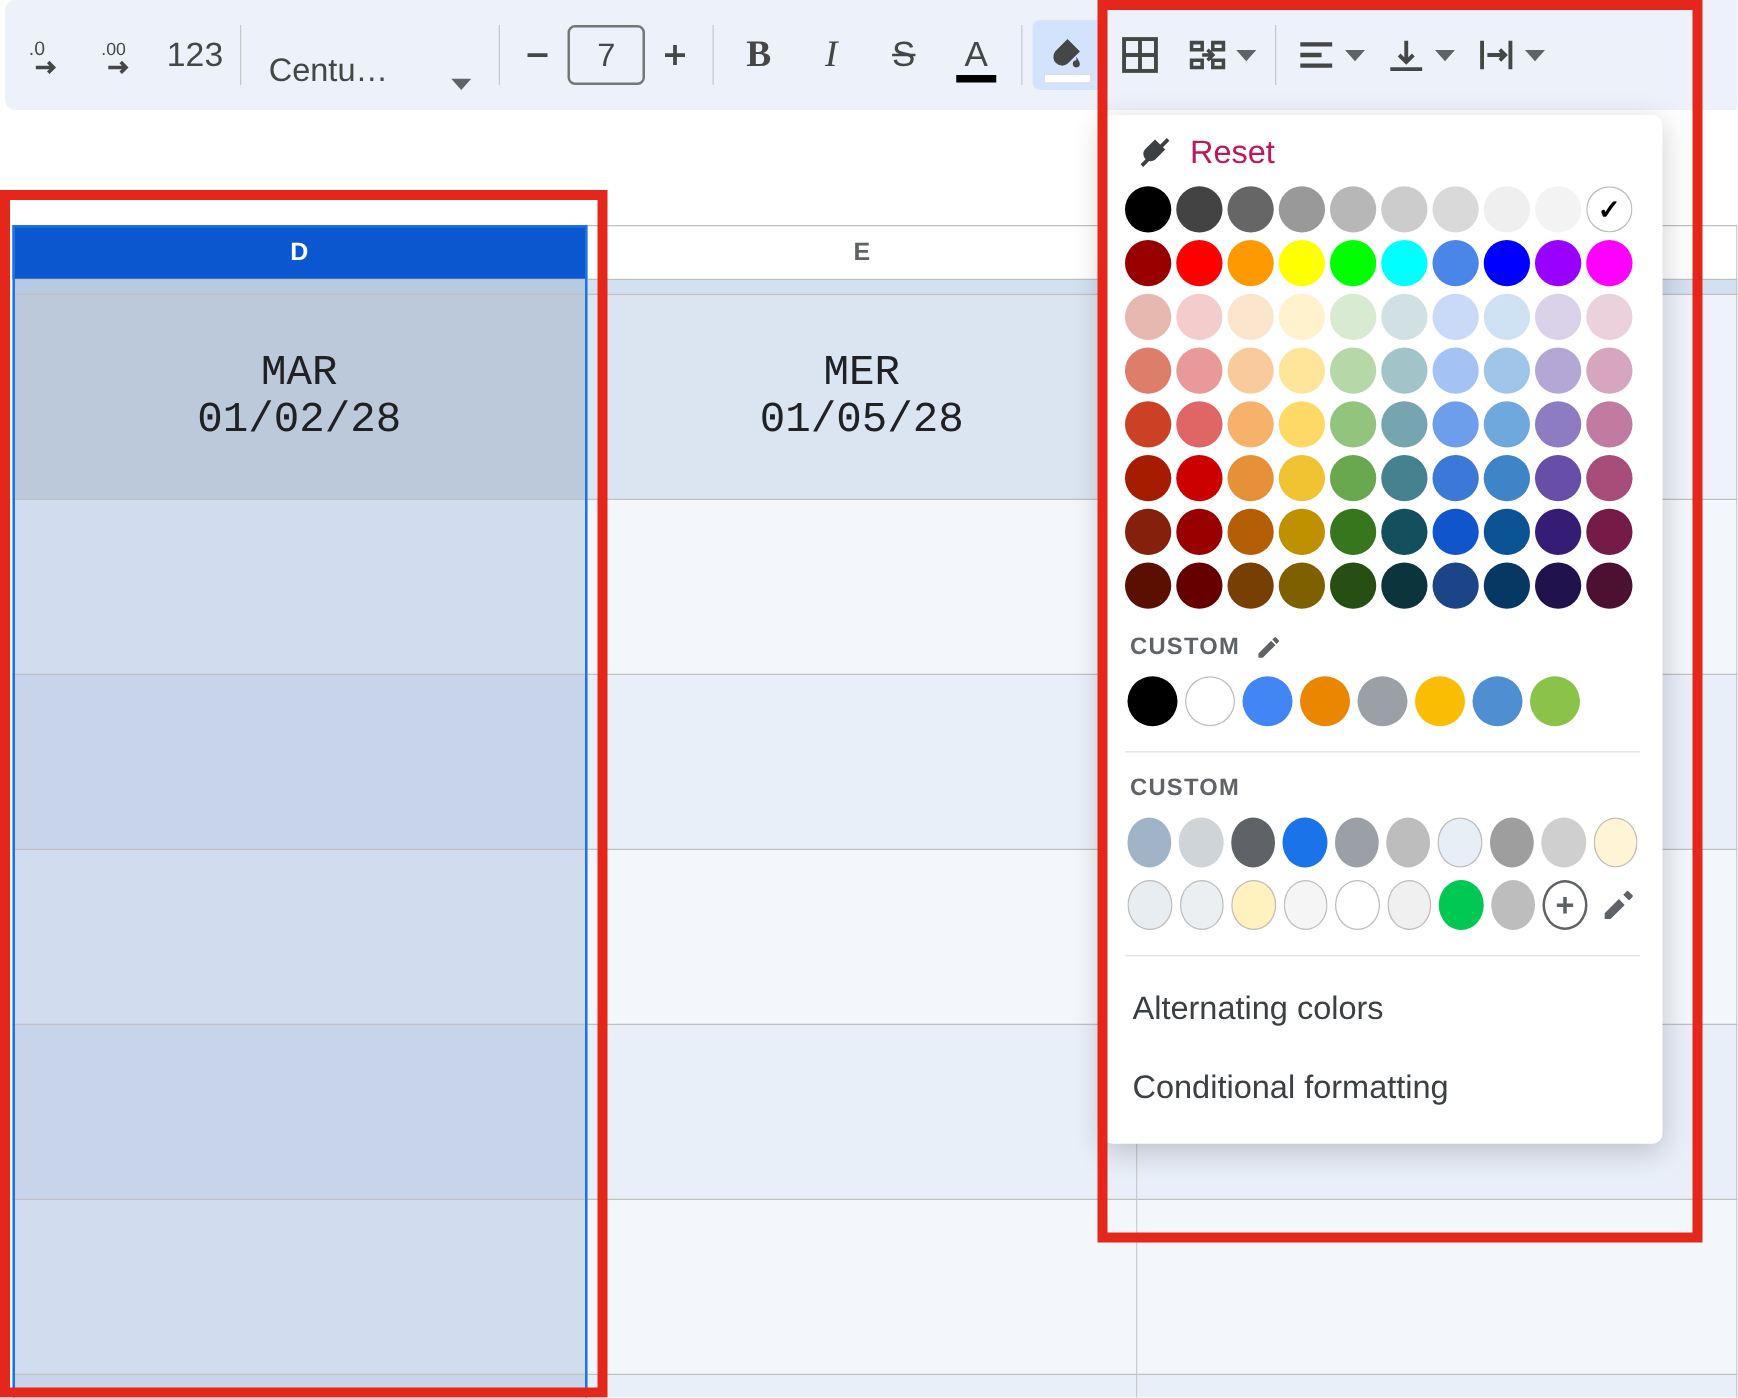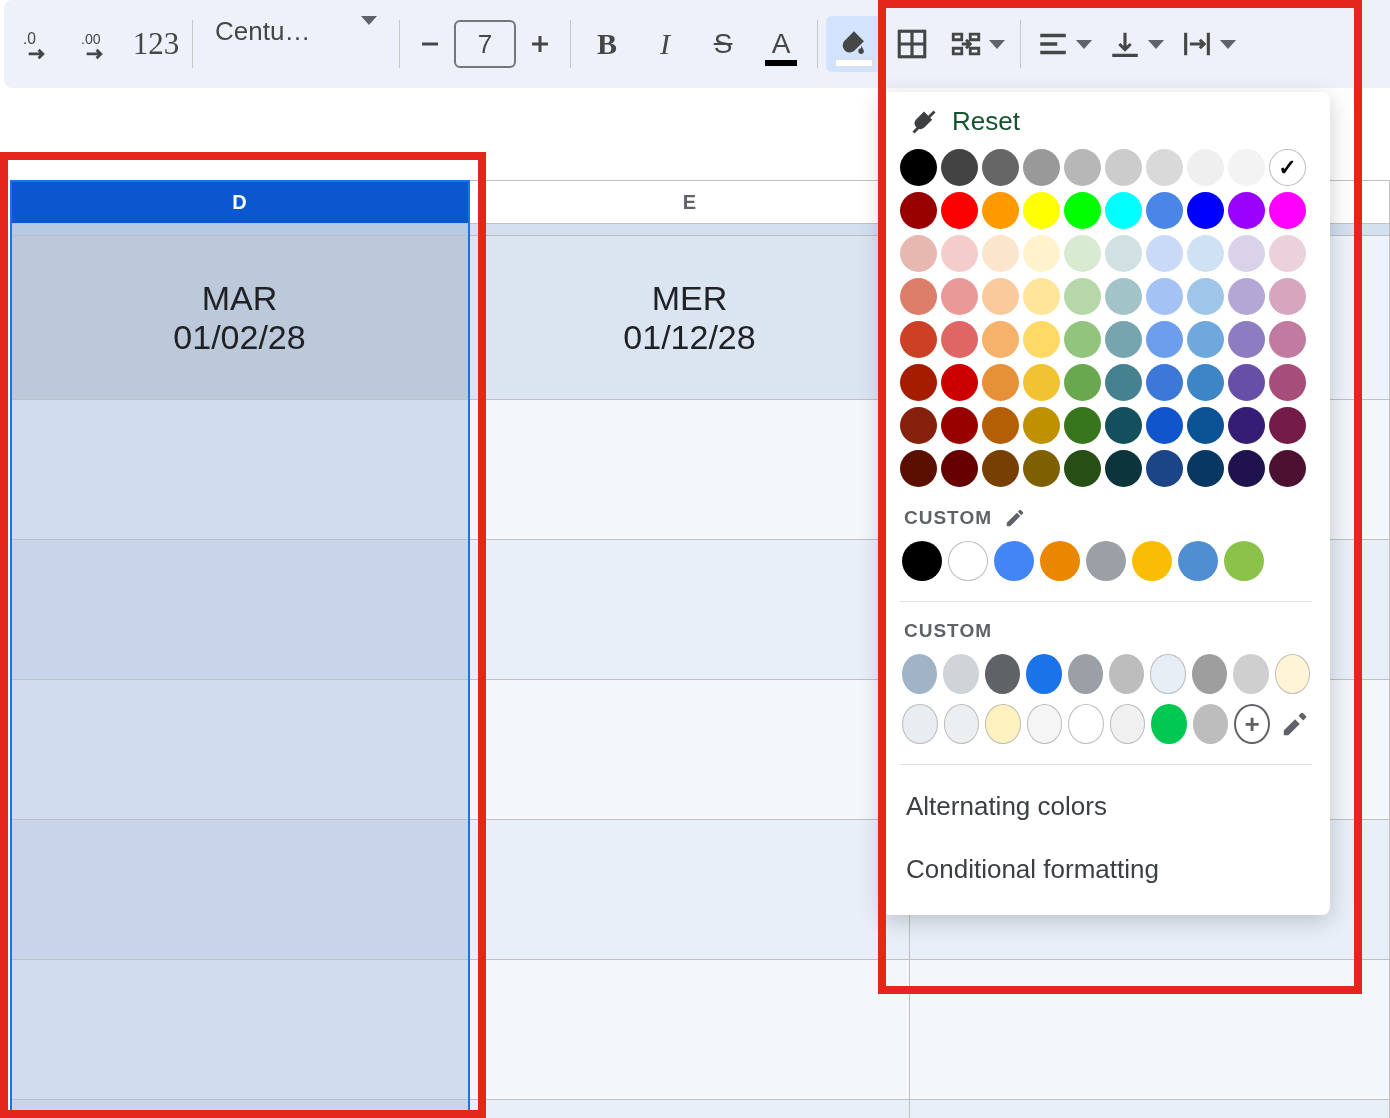--- a/index.html
+++ b/index.html
@@ -37,26 +37,25 @@
     background: #d3e3fd;
   }
   .tb-sep {
     width: 1px;
     height: 48px;
     background: #c7c7c7;
     margin: 0 6px;
   }
   .tb-text {
     color: #444746;
-    font-size: 31px;
-    font-family: Liberation Serif, serif;
+    font-size: 27px;
   }
   .font-btn {
     display: inline-flex;
-    align-items: flex-start;
+    align-items: flex-end;
     justify-content: space-between;
     width: 190px;
     padding: 0 14px 0 14px;
     height: 56px;
     color: #444746;
     font-size: 26px;
   }
   .caret-down {
     width: 0; height: 0;
     border-left: 8px solid transparent;
@@ -109,20 +108,21 @@
     color: #5f6368;
     background: #fff;
   }
   .col-h.selected {
     background: #0b57d0;
     color: #fff;
   }
   .row1 {
     display: flex;
     height: 164px;
+    font-family: Liberation Mono, monospace;
   }
   .cell {
     border-right: 1px solid #c0c0c0;
     border-bottom: 1px solid #c0c0c0;
     display: flex;
     flex-direction: column;
     align-items: center;
     justify-content: center;
     font-size: 34px;
     color: #202124;
@@ -198,21 +198,21 @@
     border-radius: 8px;
     box-shadow: 0 6px 24px rgba(0,0,0,.2);
     padding-bottom: 14px;
     z-index: 40;
   }
   .pv-row {
     display: flex;
     align-items: center;
     gap: 14px;
     padding: 14px 24px 12px 28px;
-    color: #14532d;
+    color: #be185d;
     font-size: 26px;
   }
   .swatch-grid {
     display: flex;
     flex-direction: column;
     gap: 6px;
     padding: 0 18px 12px 18px;
   }
   .sw-row {
     display: flex;
@@ -387,21 +387,21 @@
     <div class="widthE"></div>
     <div class="widthF"></div>
   </div>
   <div class="row1">
     <div class="cell head widthD selD">
       <div>MAR</div>
       <div>01/02/28</div>
     </div>
     <div class="cell head widthE">
       <div>MER</div>
-      <div>01/12/28</div>
+      <div>01/05/28</div>
     </div>
     <div class="cell head widthF" style="background:#eef3fb"></div>
   </div>
   <div class="body-rows" id="body-rows">
       <div class="body-row">
         <div class="cell widthD selD"></div>
         <div class="cell widthE"></div>
         <div class="cell widthF"></div>
       </div>
       <div class="body-row">

